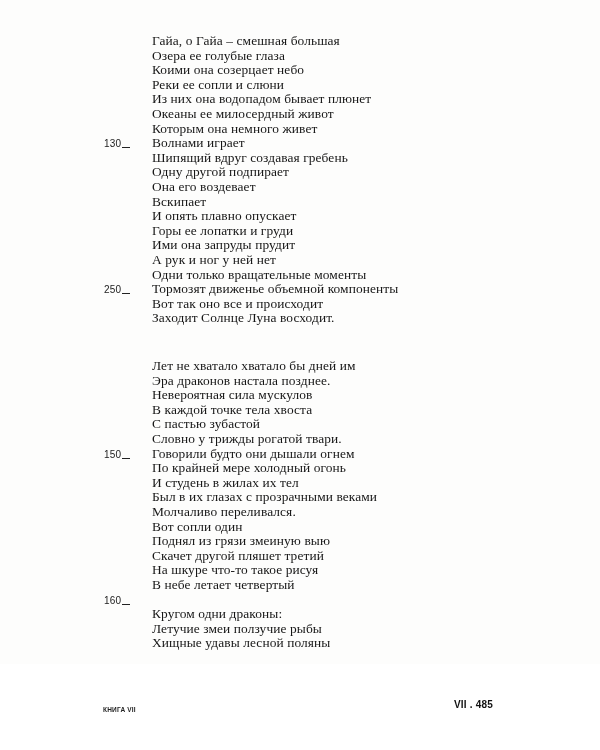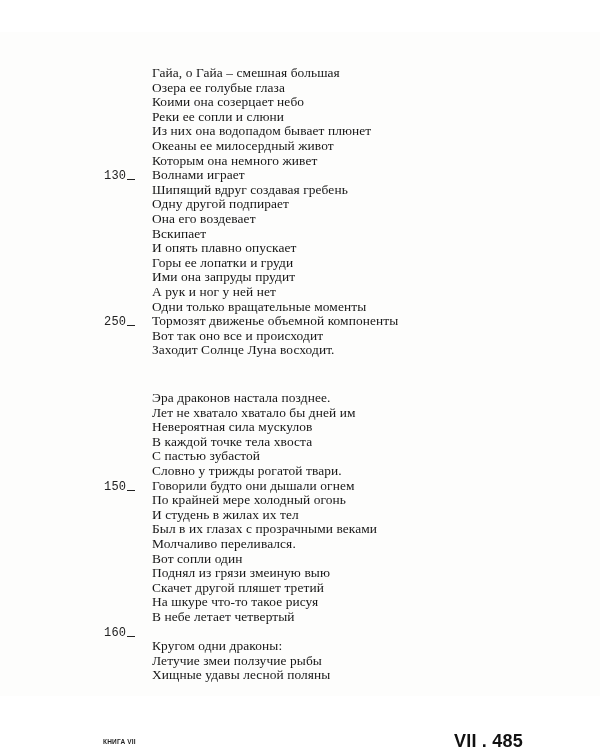--- a/index.html
+++ b/index.html
@@ -1,33 +1,33 @@
 <!DOCTYPE html>
 <html><head>
   <meta charset="utf-8">
   <style>
     html, body { margin: 0; padding: 0; background: #ffffff; }
     body { width: 600px; height: 750px; position: relative; overflow: hidden; color: #161616; }
-    .page { position: absolute; left: 0; top: 0; width: 600px; height: 664px; background: #fdfdfc; margin-top: 32px; }
+    .page { position: absolute; left: 0; top: 0; width: 600px; height: 664px; background: #fdfdfc; }
     .stanza { position: absolute; left: 152px; margin: 0; padding: 0; list-style: none; }
     .line {
       font-family: "Liberation Serif", "DejaVu Serif", serif;
       font-size: 13.4px;
       line-height: 14.6px;
       height: 14.6px;
       white-space: nowrap;
       letter-spacing: 0.1px;
       position: relative;
     }
     .line-num {
       position: absolute;
       left: -48px;
       top: 1px;
-      font-family: Liberation Mono, monospace;
-      font-size: 12px;
+      font-family: Liberation Sans, sans-serif;
+      font-size: 10px;
       color: #222;
       letter-spacing: 0.2px;
     }
     .line-num::after {
       content: "";
       display: inline-block;
       width: 8px;
       height: 1px;
       background: #222;
       margin-left: 1px;
@@ -36,21 +36,21 @@
     #stanza-1 { top: 34px; }
     #stanza-2 { top: 359px; }
     .footer-left {
       position: absolute; left: 103px; top: 706px;
       font-family: "Liberation Sans", "DejaVu Sans", sans-serif;
       font-size: 6.5px; font-weight: bold; color: #222; letter-spacing: 0.2px;
     }
     .footer-right {
       position: absolute; left: 454px; top: 699px;
       font-family: "Liberation Sans", "DejaVu Sans", sans-serif;
-      font-size: 18px; font-weight: bold; color: #111; letter-spacing: 0.2px;
+      font-size: 10px; font-weight: bold; color: #111; letter-spacing: 0.2px;
     }
   </style>
 </head>
 <body>
 
 <div class="page">
 
   <ul class="stanza" id="stanza-1">
     <li class="line"><span>Гайа, о Гайа – смешная большая</span></li>
     <li class="line"><span>Озера ее голубые глаза</span></li>
@@ -68,22 +68,22 @@
     <li class="line"><span>Горы ее лопатки и груди</span></li>
     <li class="line"><span>Ими она запруды прудит</span></li>
     <li class="line"><span>А рук и ног у ней нет</span></li>
     <li class="line"><span>Одни только вращательные моменты</span></li>
     <li class="line"><span class="line-num">250</span><span>Тормозят движенье объемной компоненты</span></li>
     <li class="line"><span>Вот так оно все и происходит</span></li>
     <li class="line"><span>Заходит Солнце Луна восходит.</span></li>
   </ul>
 
   <ul class="stanza" id="stanza-2">
+    <li class="line"><span>Лет не хватало хватало бы дней им</span></li>
     <li class="line"><span>Эра драконов настала позднее.</span></li>
-    <li class="line"><span>Лет не хватало хватало бы дней им</span></li>
     <li class="line"><span>Невероятная сила мускулов</span></li>
     <li class="line"><span>В каждой точке тела хвоста</span></li>
     <li class="line"><span>С пастью зубастой</span></li>
     <li class="line"><span>Словно у трижды рогатой твари.</span></li>
     <li class="line"><span class="line-num">150</span><span>Говорили будто они дышали огнем</span></li>
     <li class="line"><span>По крайней мере холодный огонь</span></li>
     <li class="line"><span>И студень в жилах их тел</span></li>
     <li class="line"><span>Был в их глазах с прозрачными веками</span></li>
     <li class="line"><span>Молчаливо переливался.</span></li>
     <li class="line"><span>Вот сопли один</span></li>

